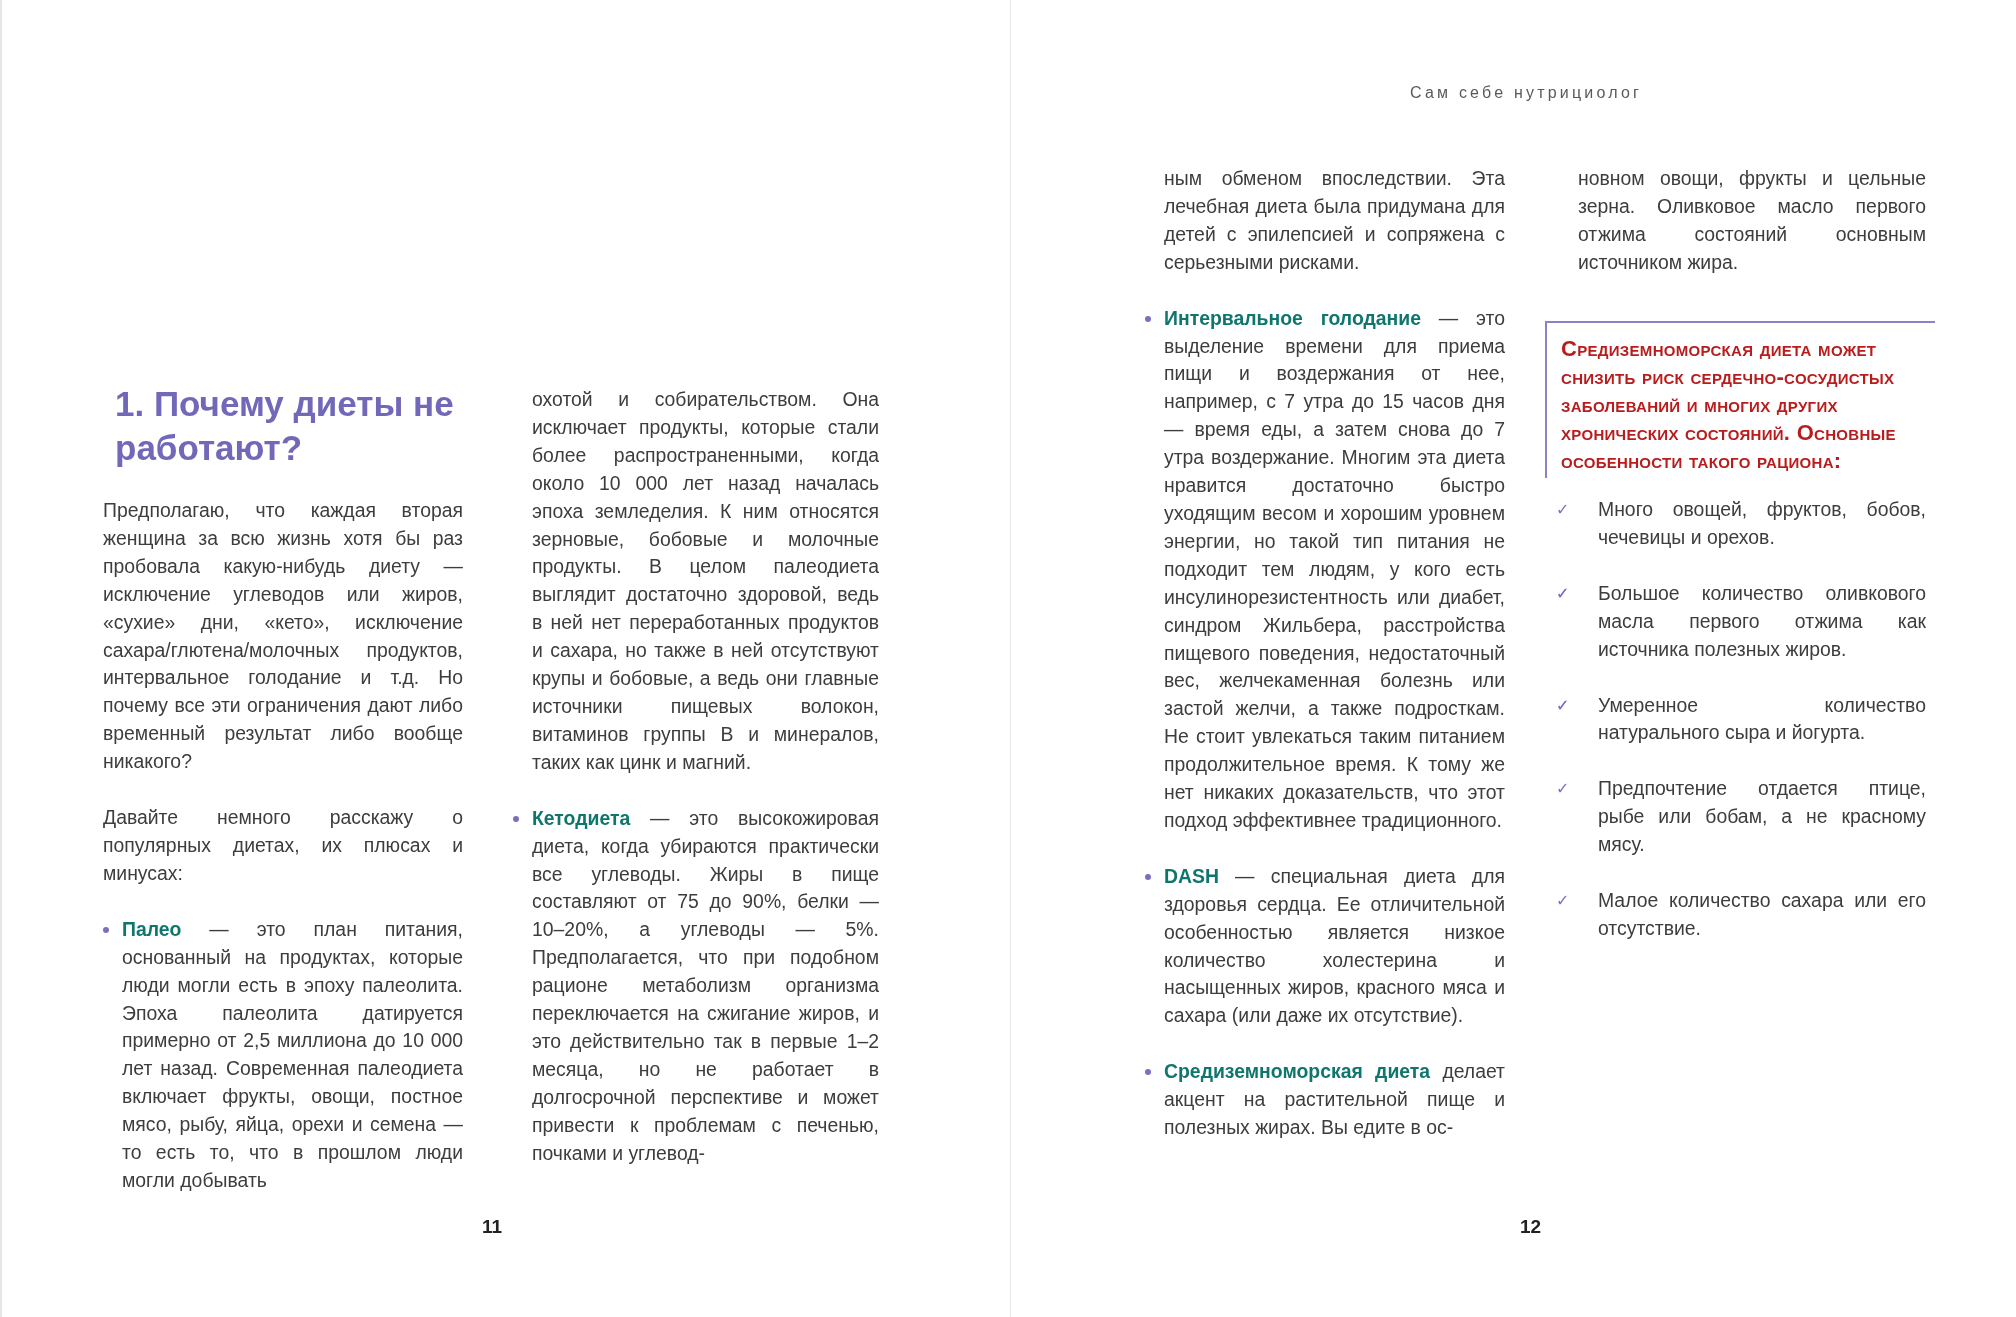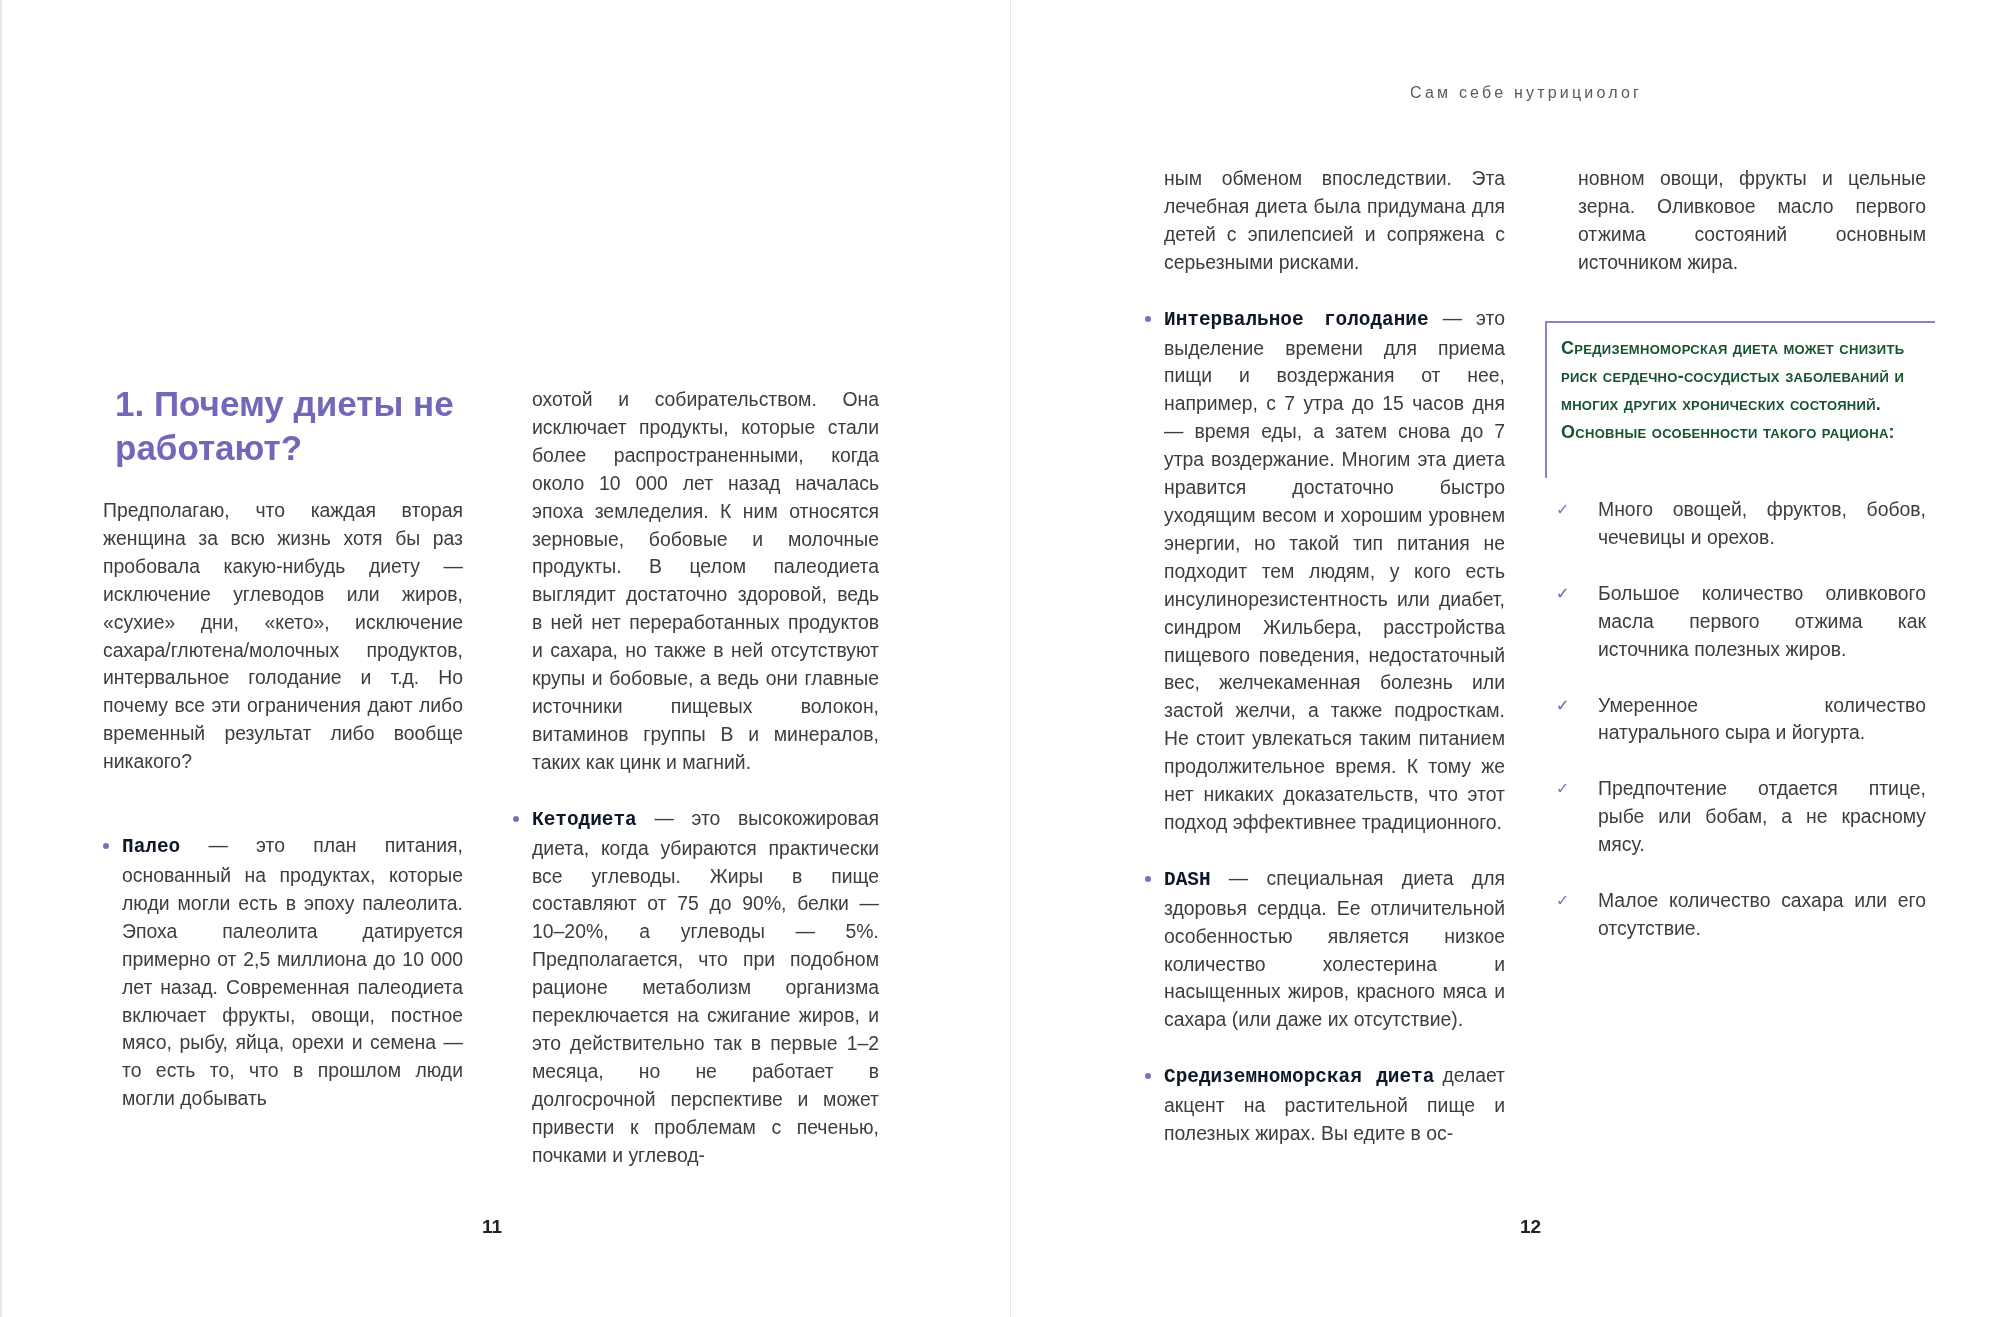--- a/index.html
+++ b/index.html
@@ -27,29 +27,29 @@
   .chapter-title {
     position: absolute; left: 103px; top: 370px; width: 360px;
     font-size: 35px; line-height: 44px; font-weight: bold; color: #7268b9; margin: 12px;
   }
 
   .bullet { position: relative; padding-left: 19px; }
   .bullet .dot {
     position: absolute; left: 0; top: 11px; width: 6px; height: 6px; border-radius: 50%;
     background: #7a70c0;
   }
-  .bullet b { color: #0f172a; font-family: Liberation Mono, monospace; }
+  .bullet b { color: #0f766e; }
 
   .callout {
     position: absolute; left: 1545px; top: 321px; width: 390px; height: 157px;
     border-top: 2px solid #8a84c4; border-left: 2px solid #8a84c4;
     padding: 12px 0 0 14px; box-sizing: border-box;
   }
   .callout-text {
-    font-size: 18px; line-height: 27.9px; font-weight: bold; color: #14532d;
+    font-size: 22px; line-height: 27.9px; font-weight: bold; color: #b91c1c;
     font-variant: small-caps; letter-spacing: 0.3px;
   }
 
   .checklist { position: absolute; left: 1556px; top: 496px; width: 370px; margin: 0; padding: 0; list-style: none; }
   .check-item { position: relative; padding-left: 42px; font-size: 19.4px; line-height: 27.9px; color: #3d3d3d; margin-bottom: 28px; text-align: justify; text-align-last: left; }
   .check-item .check {
     position: absolute; left: 0; top: 0; color: #7a70c0; font-size: 16px;
   }
 
   .page-number { position: absolute; top: 1216px; font-size: 19px; font-weight: bold; color: #222; }
@@ -60,20 +60,21 @@
 <div class="page page-left"></div>
 <div class="page page-right"></div>
 <div class="left-edge"></div>
 <div class="spine"></div>
 
 <h1 class="chapter-title">1. Почему диеты не работают?</h1>
 
 <div class="col justify" style="left:103px; top:497px; width:360px;">
   <p>Предполагаю, что каждая вторая женщина за всю жизнь хотя бы раз пробовала какую-нибудь диету — исключение углеводов или жиров, «сухие» дни, «кето», исключение сахара/глютена/молочных продуктов, интервальное голодание и т.д. Но почему все эти ограничения дают либо временный результат либо вообще никакого?</p>
   <div class="para-gap"></div>
+  <p>Давайте немного расскажу о популярных диетах, их плюсах и минусах:</p>
   <div class="para-gap"></div>
   <p class="bullet">
     <span class="dot"></span><b>Палео</b><span> — это план питания, основанный на продуктах, которые люди могли есть в эпоху палеолита. Эпоха палеолита датируется примерно от 2,5 миллиона до 10 000 лет назад. Современная палеодиета включает фрукты, овощи, постное мясо, рыбу, яйца, орехи и семена — то есть то, что в прошлом люди могли добывать</span>
   </p>
 </div>
 
 <div class="col justify" style="left:513px; top:386px; width:366px;">
   <p style="padding-left:19px;">охотой и собирательством. Она исключает продукты, которые стали более распространенными, когда около 10 000 лет назад началась эпоха земледелия. К ним относятся зерновые, бобовые и молочные продукты. В целом палеодиета выглядит достаточно здоровой, ведь в ней нет переработанных продуктов и сахара, но также в ней отсутствуют крупы и бобовые, а ведь они главные источники пищевых волокон, витаминов группы B и минералов, таких как цинк и магний.</p>
   <div class="para-gap"></div>
   <p class="bullet">

